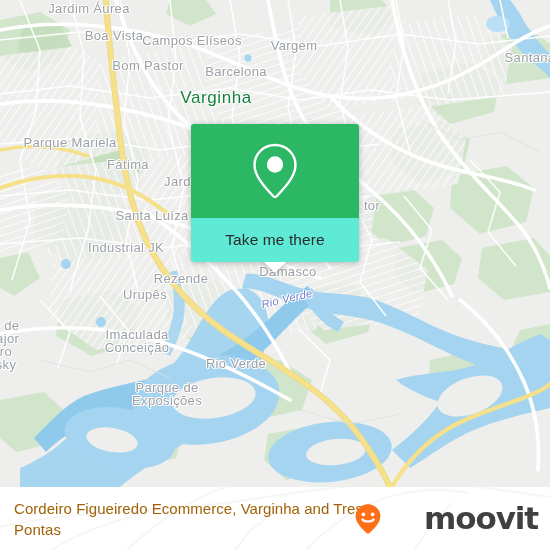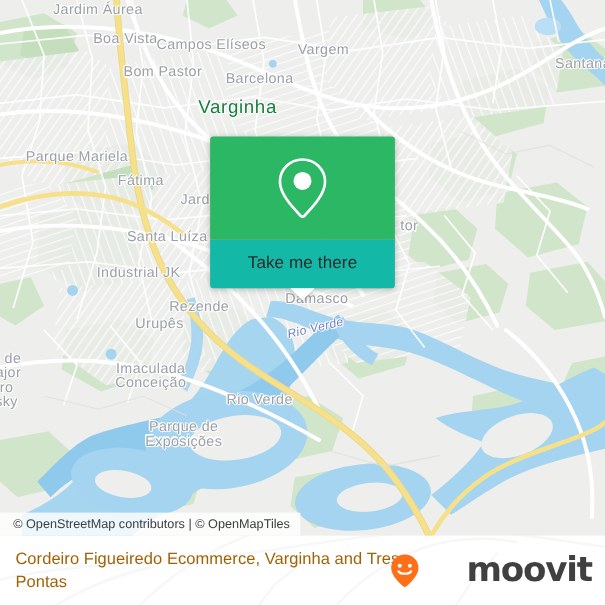--- a/index.html
+++ b/index.html
@@ -70,21 +70,21 @@
     z-index: 20;
   }
   .popup-head {
     height: 94px;
     background: #2cb765;
     border-radius: 3px 3px 0 0;
     display: flex; align-items: center; justify-content: center;
   }
   .popup-body {
     height: 44px;
-    background: #14b8a6;
+    background: #5eead4;
     border-radius: 0 0 3px 3px;
     display: flex; align-items: center; justify-content: center;
   }
   .popup-body span {
     color: #2b2b2b;
     font-size: 15.5px;
     letter-spacing: .1px;
   }
   .popup-tail {
     position: absolute;
@@ -333,23 +333,20 @@
 ro
 sky</div>
         <div class="map-label" style="left: 137px; top: 341px;">Imaculada
 Conceição</div>
         <div class="map-label" style="left: 236px; top: 363px;">Rio Verde</div>
         <div class="map-label" style="left: 167px; top: 394px;">Parque de
 Exposições</div>
         <div class="map-label water" style="left: 287px; top: 299px;">Rio Verde</div>
       </div>
 
-    <div class="attribution">
-      <span>© OpenStreetMap contributors | © OpenMapTiles</span>
-    </div>
 
     <div class="popup">
       <div class="popup-head">
         <svg width="52" height="60" viewBox="0 0 52 60">
           <path d="M26 4 C14.5 4 5.5 13 5.5 24.2 C5.5 36 18 48.5 24.3 55.2
                    C25.2 56.2 26.8 56.2 27.7 55.2 C34 48.5 46.5 36 46.5 24.2
                    C46.5 13 37.5 4 26 4 Z" fill="none" stroke="#ffffff" stroke-width="2.4" stroke-linejoin="round"></path>
           <circle cx="26" cy="23.5" r="8.2" fill="#ffffff"></circle>
         </svg>
       </div>

